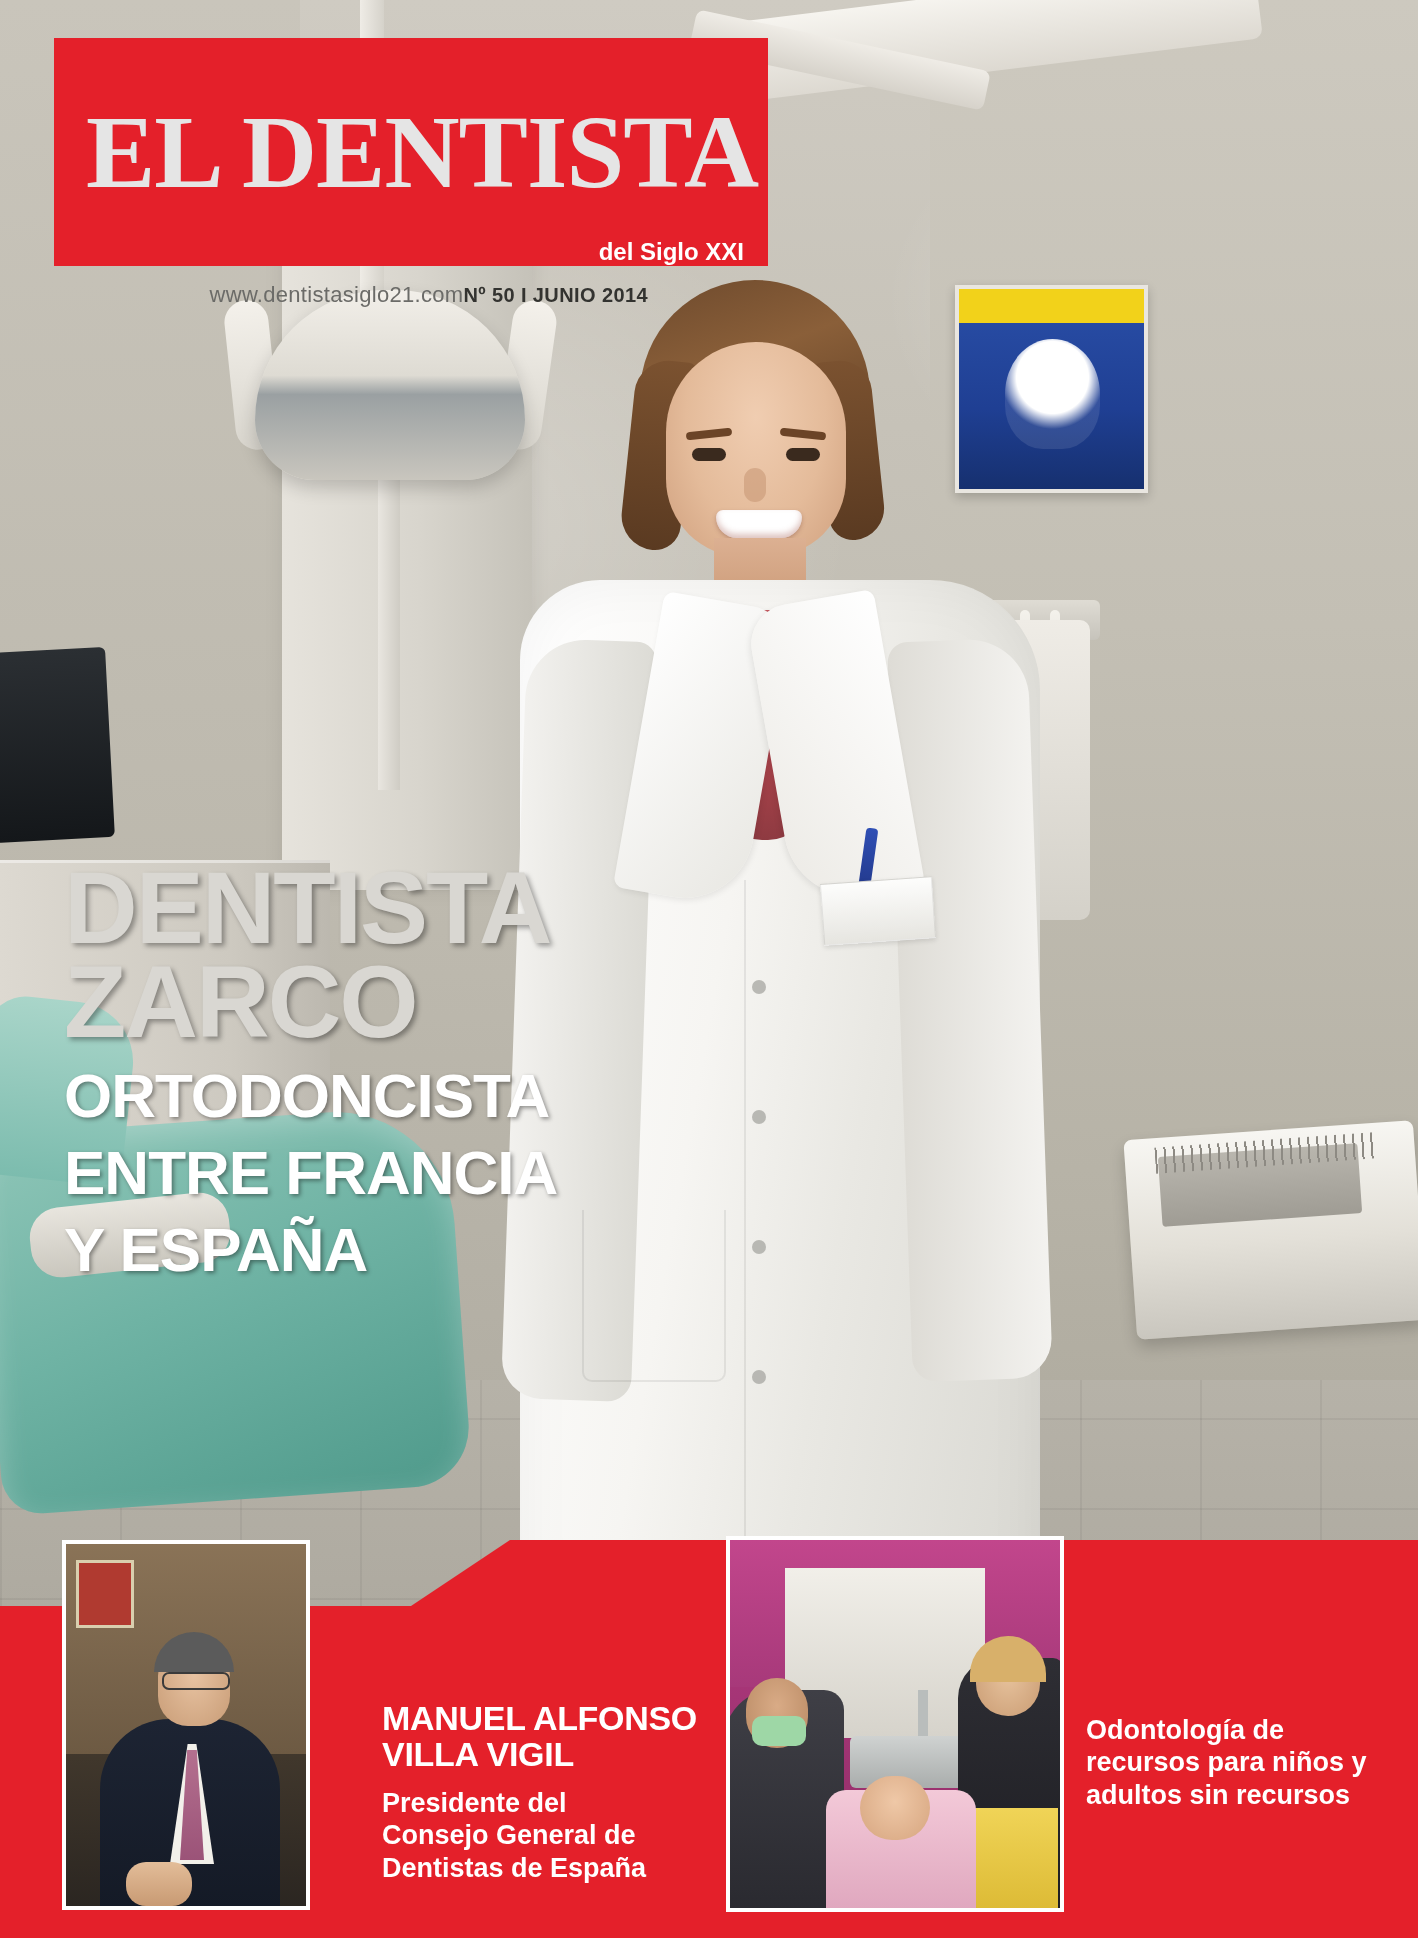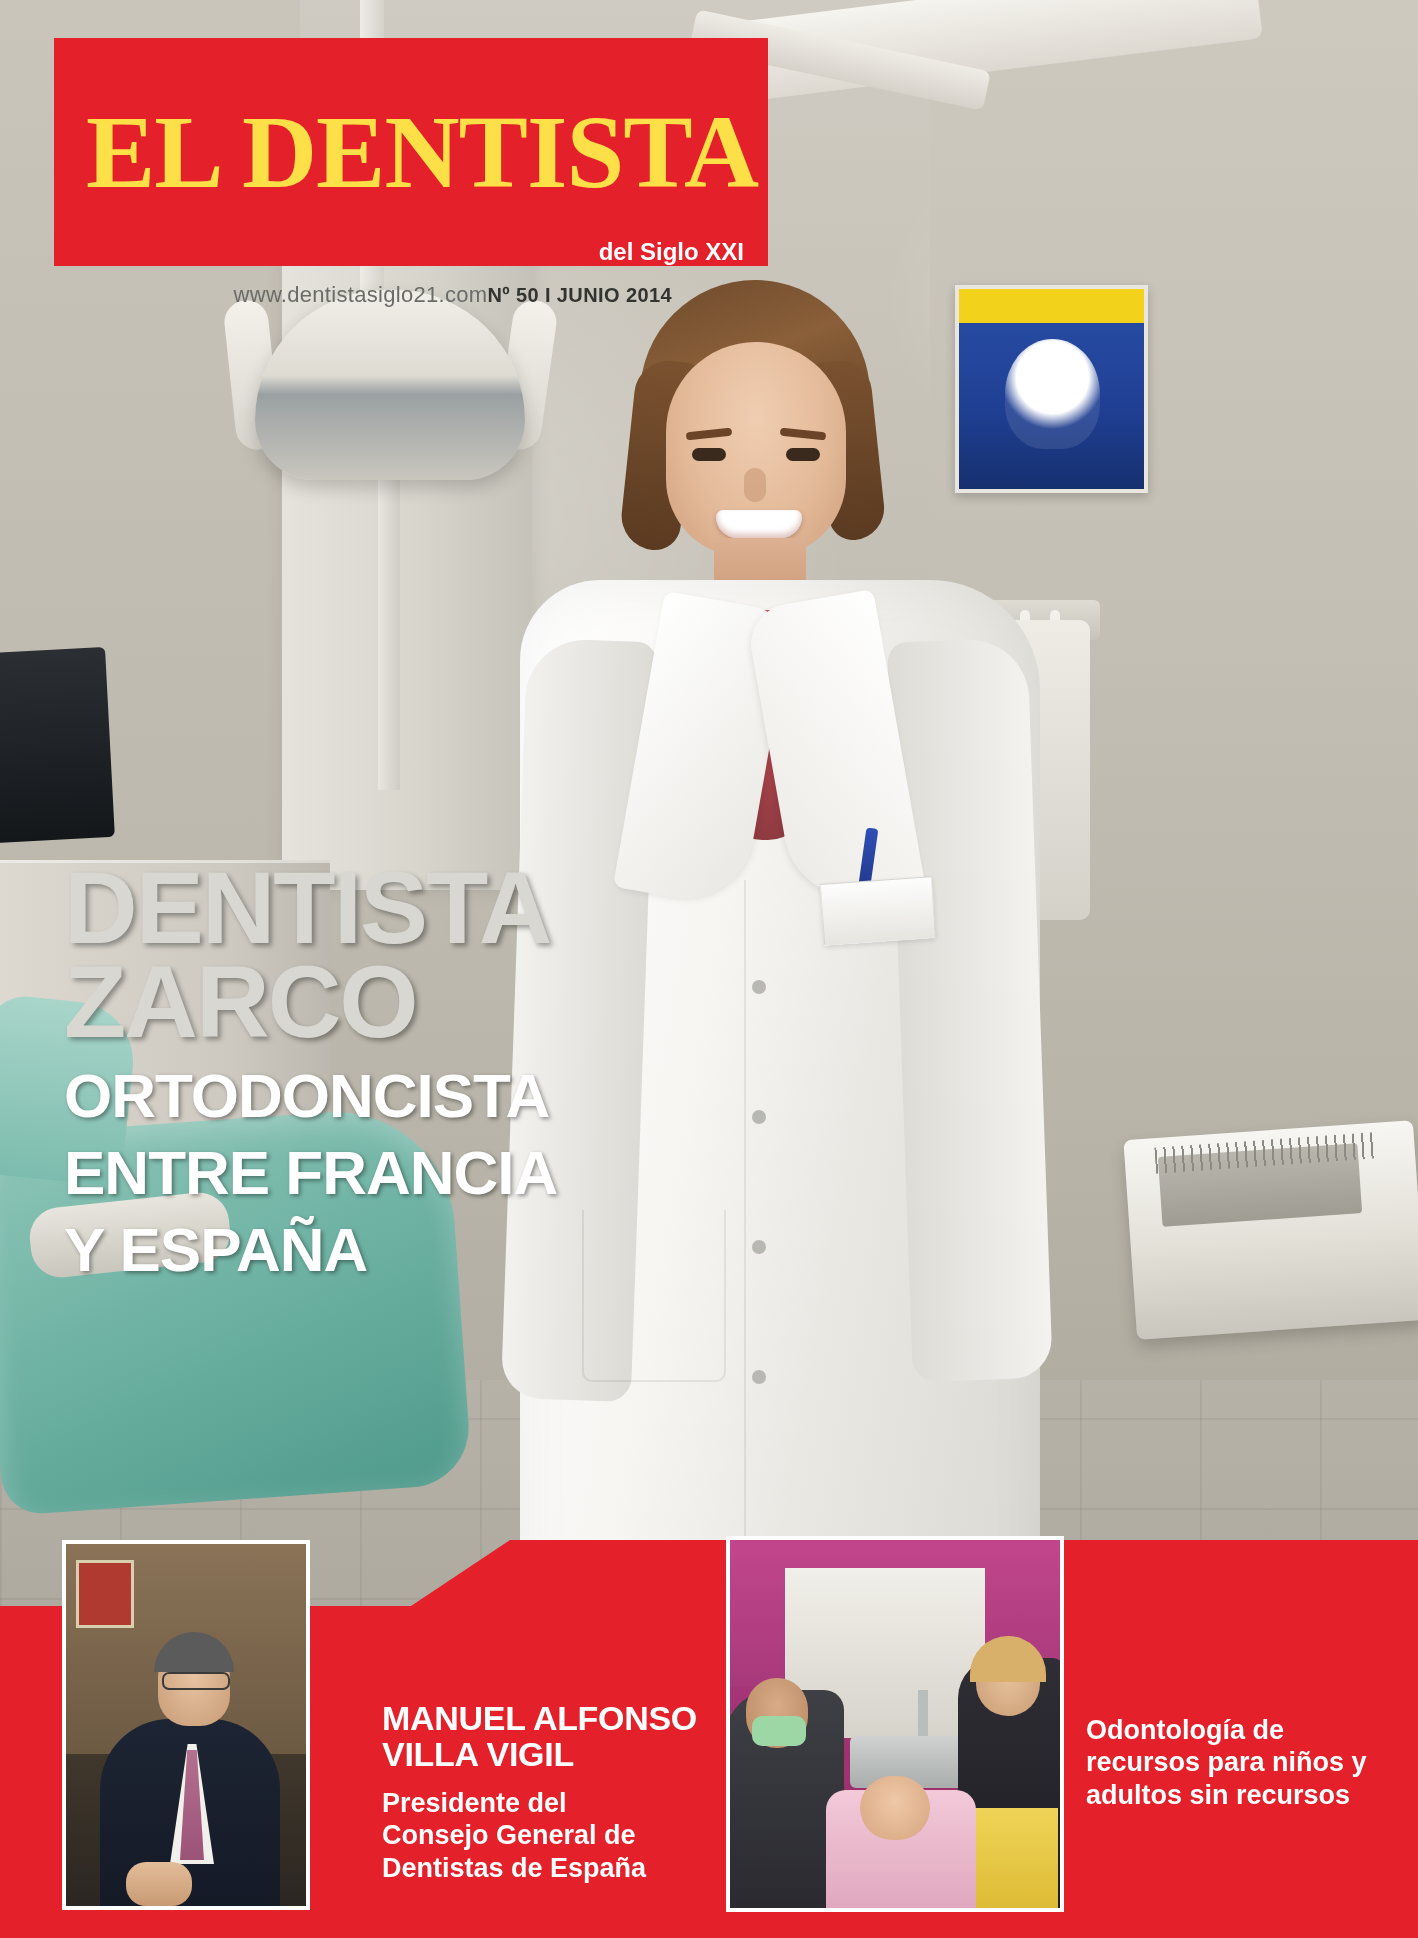--- a/index.html
+++ b/index.html
@@ -309,21 +309,21 @@
     left: 54px; top: 38px; width: 714px; height: 228px;
     background: #e4202a;
   }
   .masthead-title {
     position: absolute;
     left: 32px; top: 62px;
     font-family: "Liberation Serif", serif;
     font-weight: bold;
     font-size: 104px;
     letter-spacing: -1px;
-    color: #fde047;
+    color: #e5e5e5;
     line-height: 1;
   }
   .masthead-sub {
     position: absolute;
     right: 24px; top: 200px;
     font-size: 24px;
     font-weight: bold;
     color: #ffffff;
   }
   .meta-row {
@@ -336,21 +336,21 @@
   .meta-url {
     font-size: 22px;
     color: #6b6b68;
     letter-spacing: 0.3px;
   }
   .meta-issue {
     font-size: 20px;
     font-weight: bold;
     color: #333330;
     letter-spacing: 0.4px;
-    margin-right: 92px;
+    margin-right: 116px;
   }
 
   
   .headline {
     position: absolute;
     left: 64px; top: 862px; width: 640px;
   }
   .h-big {
     font-size: 102px;
     font-weight: bold;

